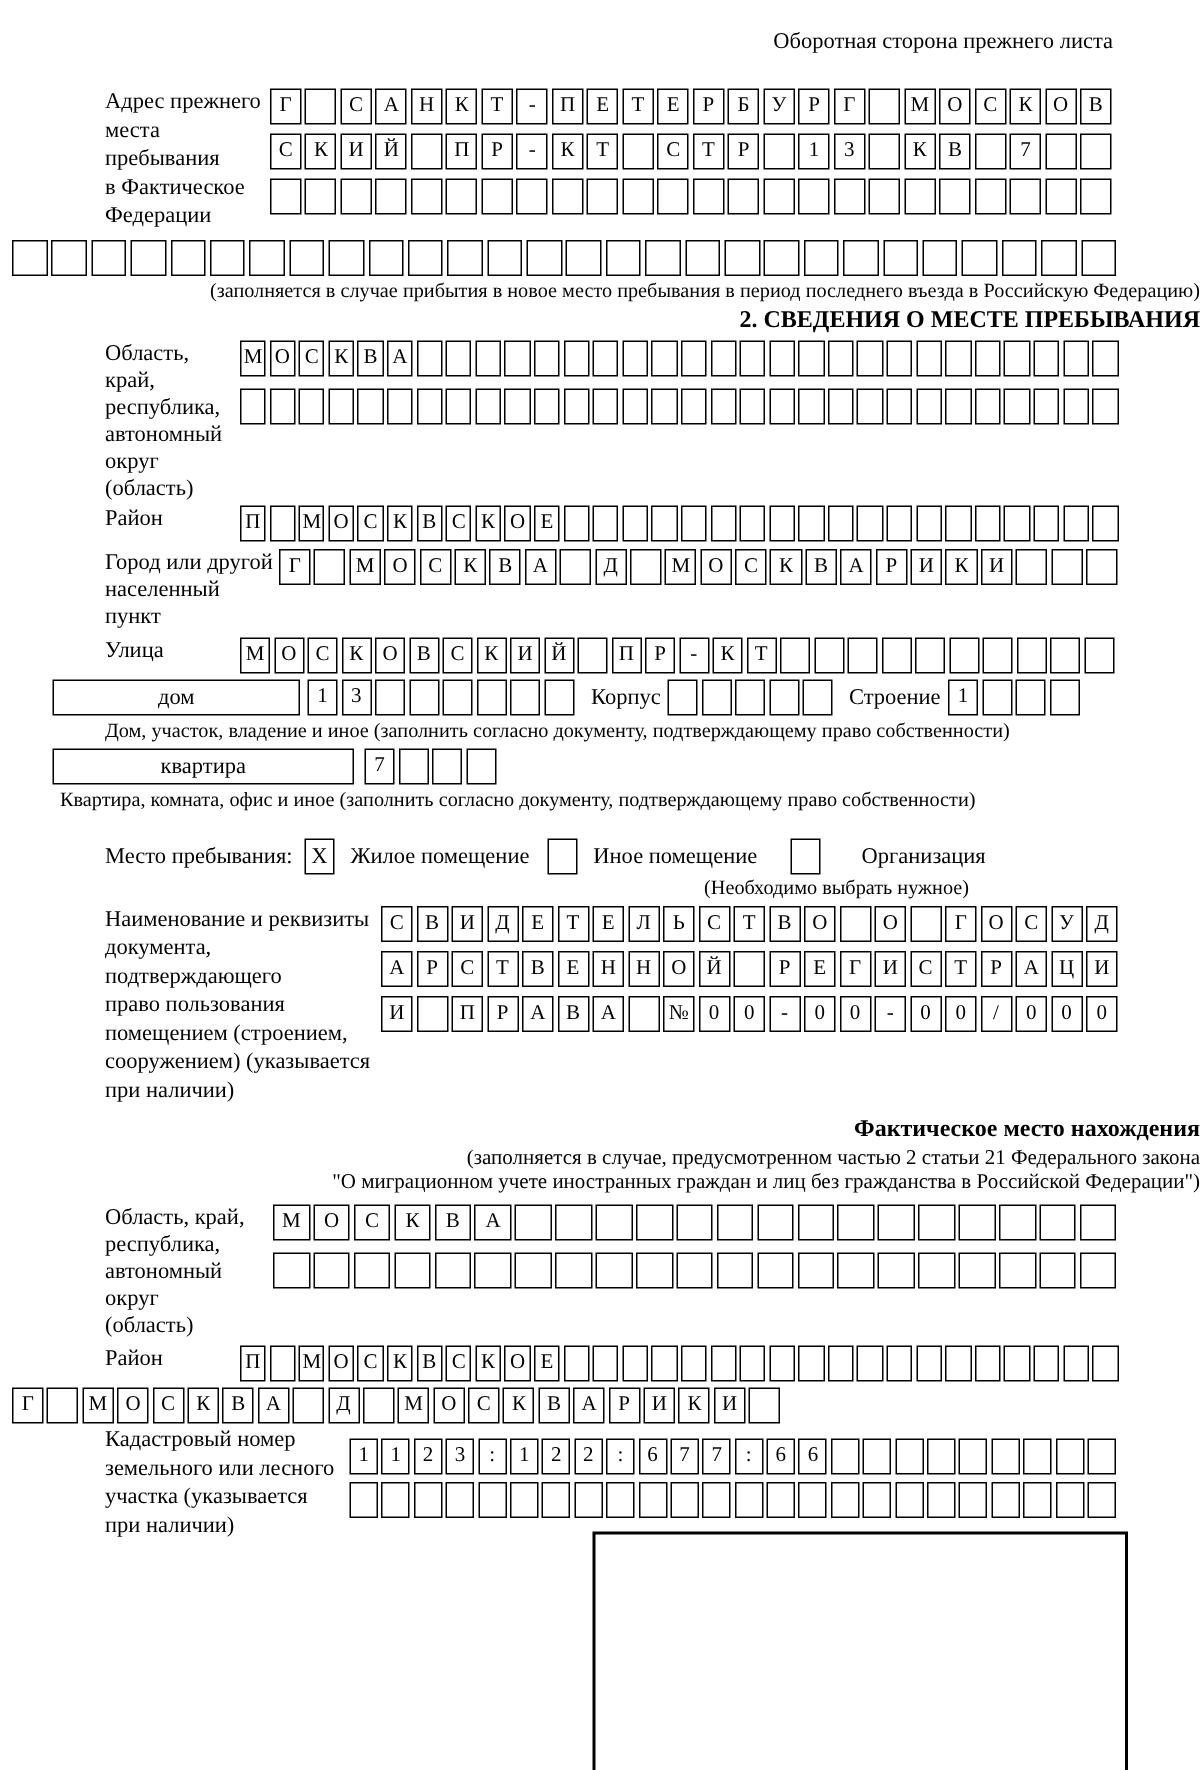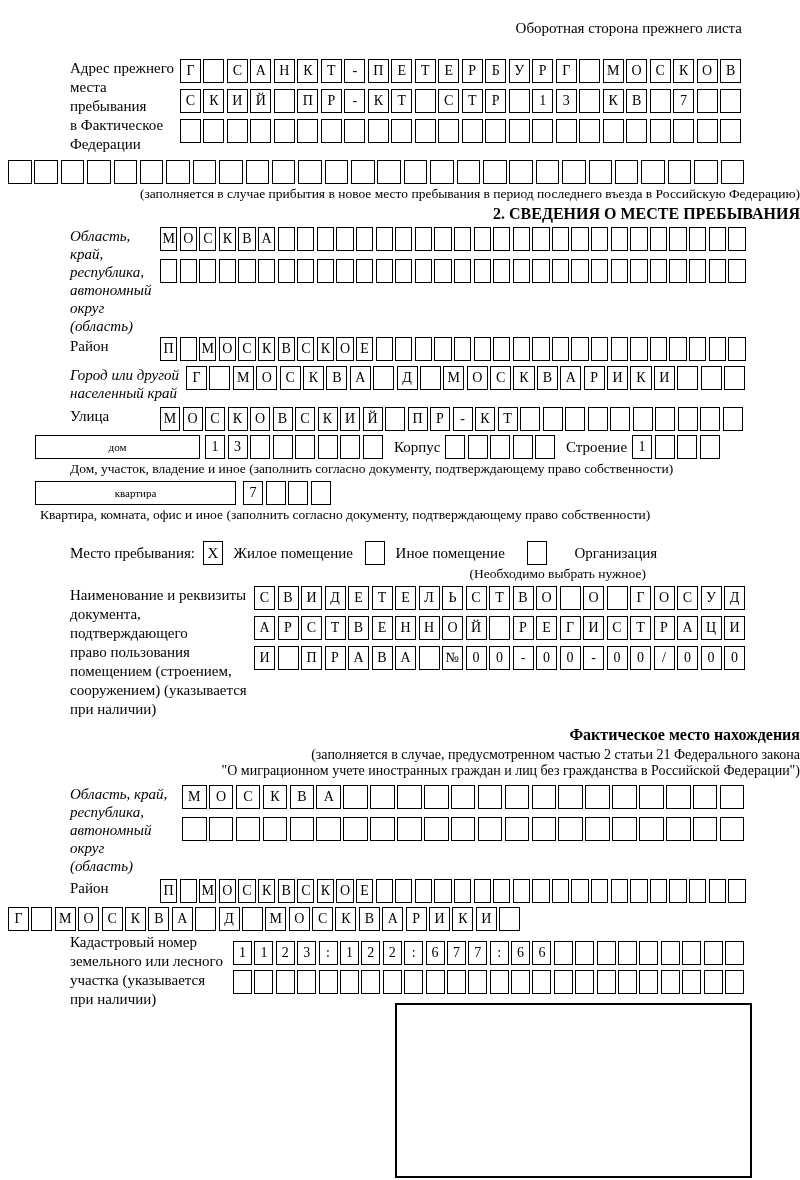--- a/index.html
+++ b/index.html
@@ -6,34 +6,34 @@
   html,body { background:#ffffff; }
   body {
     width:800px; height:1180px; overflow:hidden;
     font-family:"Liberation Serif","DejaVu Serif",serif;
     color:#000; font-size:15px; position:relative;
     padding:20px 0 0 8px;
   }
   .right-note { text-align:right; padding-right:58px; font-size:15px; }
   .frow { display:flex; align-items:flex-start; }
   .lbl { font-size:15px; line-height:19px; flex:none; }
-  .lh18 { line-height:18px;font-style:italic; }
+  .lh18 { line-height:18px; }
   .cellcol { display:flex; flex-direction:column; }
   .cellrow { display:flex; }
   .cell {
     flex:none; height:24px; width:var(--cw,21px);
     border:1.7px solid #000; margin-right:var(--g,2.6px);
     display:flex; align-items:center; justify-content:center;
     font-size:14px; background:#fff;
   }
   .center { text-align:right; }
   .cap { font-size:13.5px; line-height:16px; }
   .sect-title { font-weight:bold; font-size:16px; line-height:19px; }
   .widebox { flex:none; height:24px; border:1.7px solid #000;
-    display:flex; align-items:center; justify-content:center; font-size:11px; }
+    display:flex; align-items:center; justify-content:center; font-size:15px; }
   .stamp-box { width:357px; height:175px; border:2px solid #000; background:#fff; }
   .stay-lbl { font-size:15px; line-height:24px; }
 </style>
 </head>
 <body>
 
 <div class="right-note">Оборотная сторона прежнего листа</div>
 
 <div class="frow" style="margin-top:22px">
   <div class="lbl" style="margin-left:62px;width:110px">
@@ -264,21 +264,21 @@
       <span class="cell"></span>
       <span class="cell"></span>
       <span class="cell"></span>
       <span class="cell"></span>
     </div>
 </div>
 
 <div class="frow" style="margin-top:5px">
   <div class="lbl lh18" style="margin-left:62px;width:116px">
     <div>Город или другой</div>
-    <div>населенный край</div>
+    <div>населенный пункт</div>
   </div>
   <div class="cellrow" style="--cw:21.1px;--g:2.3px">
       <span class="cell">Г</span>
       <span class="cell"></span>
       <span class="cell">М</span>
       <span class="cell">О</span>
       <span class="cell">С</span>
       <span class="cell">К</span>
       <span class="cell">В</span>
       <span class="cell">А</span>

